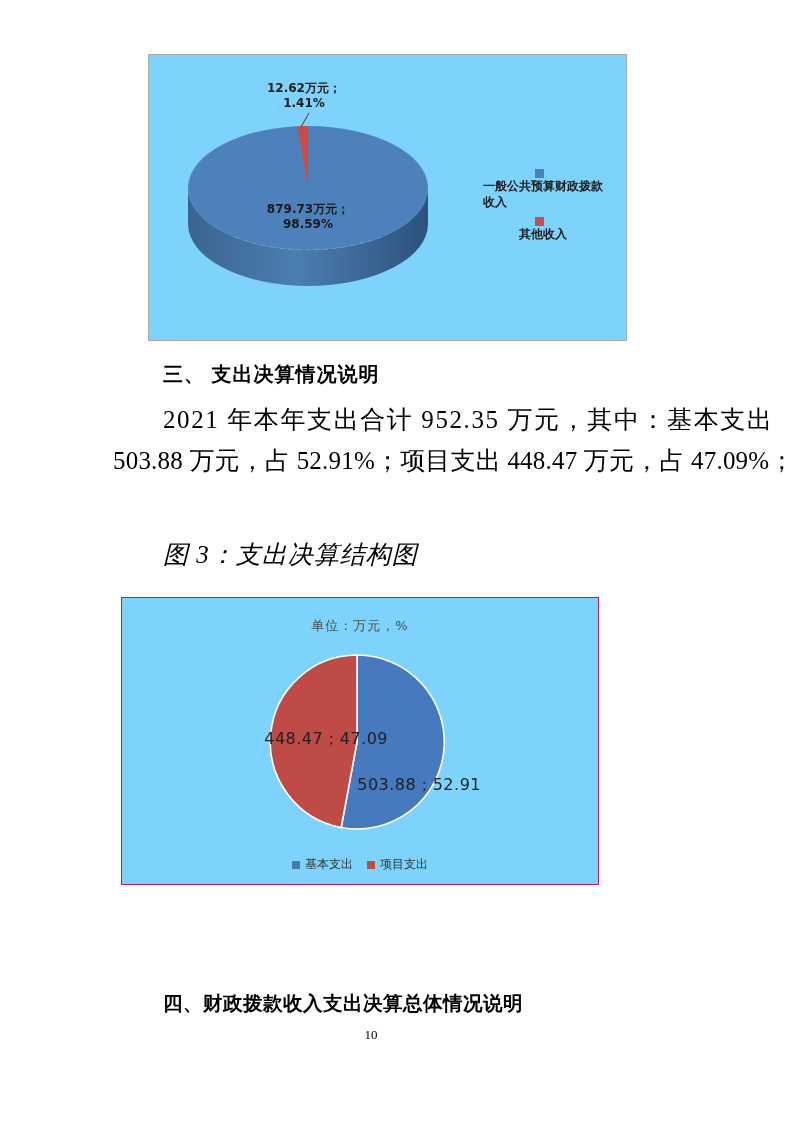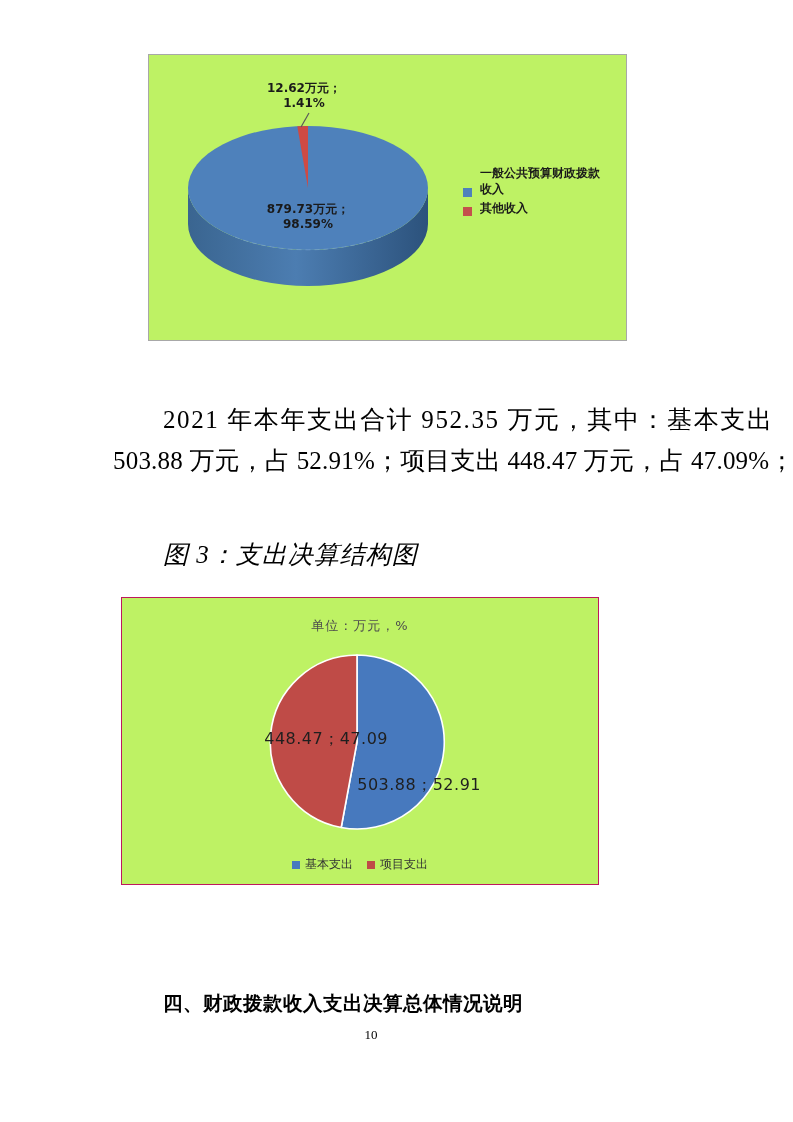--- a/index.html
+++ b/index.html
@@ -1,33 +1,33 @@
 <!DOCTYPE html>
 <html><head>
 <meta charset="utf-8">
 <style>
   html,body{margin:0;padding:0;background:#ffffff;}
   .page{position:relative;width:793px;height:1122px;background:#ffffff;overflow:hidden;
         font-family:"Liberation Serif",serif;color:#000;}
 
   
-  .chart-frame{position:absolute;background:#bef264;box-sizing:border-box;text-decoration:underline;}
+  .chart-frame{position:absolute;background:#7dd3fc;box-sizing:border-box;text-decoration:underline;}
   .frame1{left:148px;top:54px;width:479px;height:287px;border:1px solid #a8a8a8;}
   .frame2{left:121px;top:597px;width:478px;height:288px;border:1px solid #be185d;}
   .chart-frame svg{position:absolute;left:0;top:0;}
 
   
   .c-label{position:absolute;font-family:"DejaVu Sans",sans-serif;font-size:12px;
            font-weight:bold;color:#1a1a1a;text-align:center;line-height:15px;white-space:nowrap;}
   .c1-main{left:94px;top:147px;width:130px;}
   .c1-other{left:90px;top:26px;width:130px;}
   .c1-legend{position:absolute;left:314px;top:110px;width:160px;
              font-family:"DejaVu Sans",sans-serif;font-size:12px;font-weight:600;
              color:#1a1a1a;line-height:16px;}
-  .leg-row{display:flex;align-items:flex-end;margin-bottom:3px;}
+  .leg-row{display:flex;align-items:center;margin-bottom:3px;flex-direction:column;}
   .swatch{flex:0 0 auto;width:9px;height:9px;margin:4px 8px 0 0;}
   .c2-title{position:absolute;left:0;top:19px;width:100%;text-align:center;
             font-family:"DejaVu Sans",sans-serif;font-size:13px;color:#4d4d4d;
             letter-spacing:1px;}
   .c2-label{position:absolute;font-family:"DejaVu Sans",sans-serif;font-size:16px;
             color:#1f1f1f;text-align:right;white-space:nowrap;letter-spacing:0.5px;}
   .c2-red{left:120px;top:131px;width:146px;}
   .c2-blue{left:213px;top:177px;width:146px;}
   .c2-legend{position:absolute;left:0;top:258px;width:100%;display:flex;
              justify-content:center;gap:14px;font-family:"DejaVu Sans",sans-serif;
@@ -89,20 +89,21 @@
         <span class="swatch" style="background:#4e81bb"></span>
         <span><span>一般公共预算财政拨款</span><br><span>收入</span></span>
       </div>
       <div class="leg-row">
         <span class="swatch" style="background:#c4504c"></span>
         <span>其他收入</span>
       </div>
     </div>
   </div>
 
+  <div class="h-sec h3">三、 支出决算情况说明</div>
   <div class="body-line p1">2021 年本年支出合计 952.35 万元，其中：基本支出</div>
   <div class="body-line p2">503.88 万元，占 52.91%；项目支出 448.47 万元，占 47.09%；</div>
   <div class="body-line caption">图 3：支出决算结构图</div>
 
   <div class="chart-frame frame2">
     <div class="c2-title">单位：万元，%</div>
 
     <svg width="476" height="286" viewBox="0 0 476 286">
 
       <path d="M 235 144 L 235 57 A 87 87 0 1 1 219.2 229.5 Z" fill="#4779be" stroke="#ffffff" stroke-width="1.6" stroke-linejoin="round"></path>

